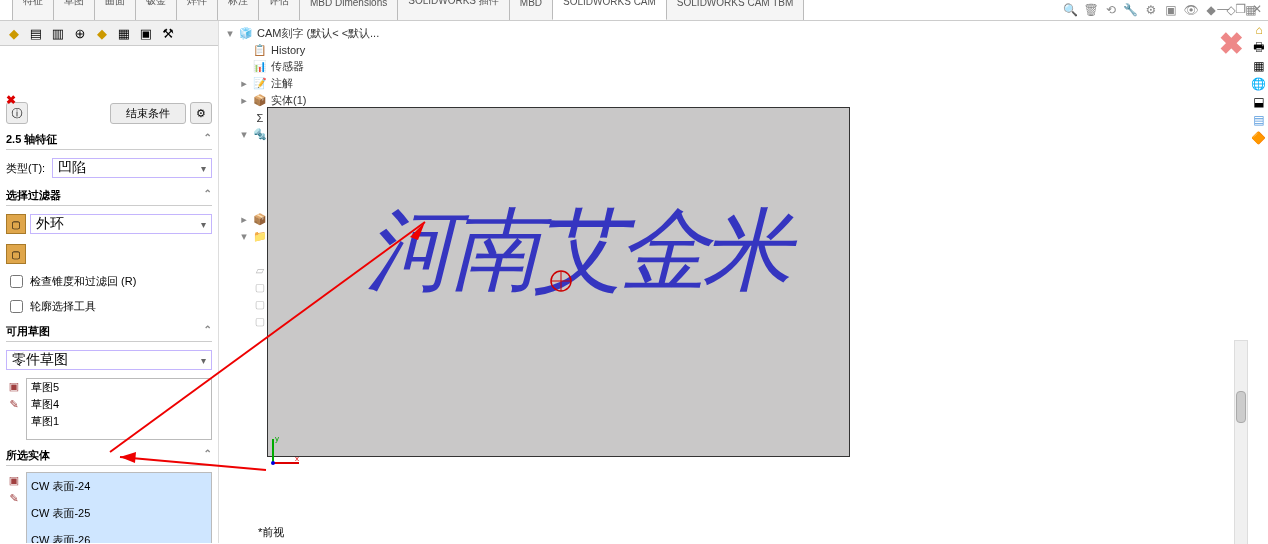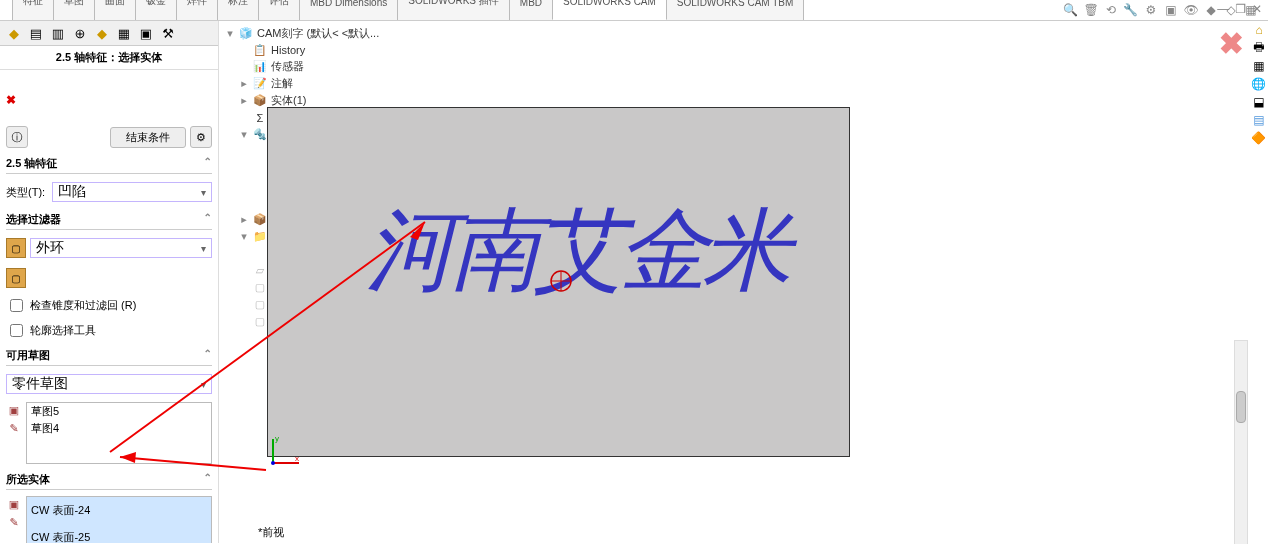--- a/index.html
+++ b/index.html
@@ -101,21 +101,20 @@
     <div class="lp-top-icons">
       <span class="ic" style="color:#c90">◆</span>
       <span class="ic">▤</span>
       <span class="ic">▥</span>
       <span class="ic">⊕</span>
       <span class="ic" style="color:#c90">◆</span>
       <span class="ic">▦</span>
       <span class="ic">▣</span>
       <span class="ic">⚒</span>
     </div>
-    <div class="lp-title">2.5 轴特征：选择实体</div>
     <div class="close-x">✖</div>
 
     <div style="height:50px"></div>
 
     <div class="lp-content">
       <div class="row">
         <span class="icon-btn">ⓘ</span>
         <span style="flex:1"></span>
         <span class="btn wide">结束条件</span>
         <span class="icon-btn">⚙</span>
@@ -158,20 +157,21 @@
           <span class="dropdown">零件草图</span>
         </div>
       <div class="row" style="align-items:flex-start">
         <div class="side-icons">
           <span class="ic">▣</span>
           <span class="ic">✎</span>
         </div>
         <div class="listbox" style="flex:1">
           <div class="item">草图5</div>
           <div class="item">草图4</div>
+          <div class="item">草图1</div>
         </div>
       </div>
 
       <div class="sec-head">
           <span>所选实体</span>
           <span class="chev">⌃</span>
         </div>
       <div class="row" style="align-items:flex-start">
         <div class="side-icons">
           <span class="ic">▣</span>

